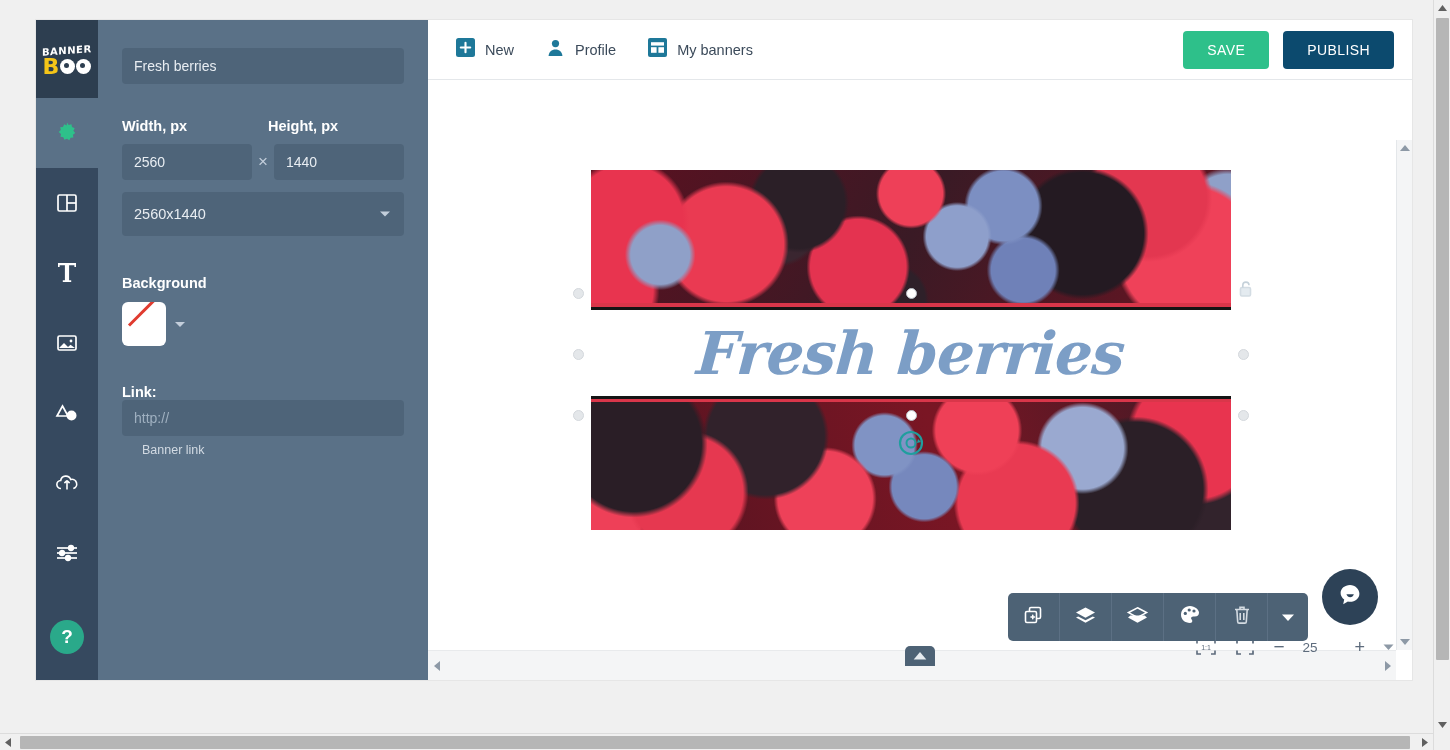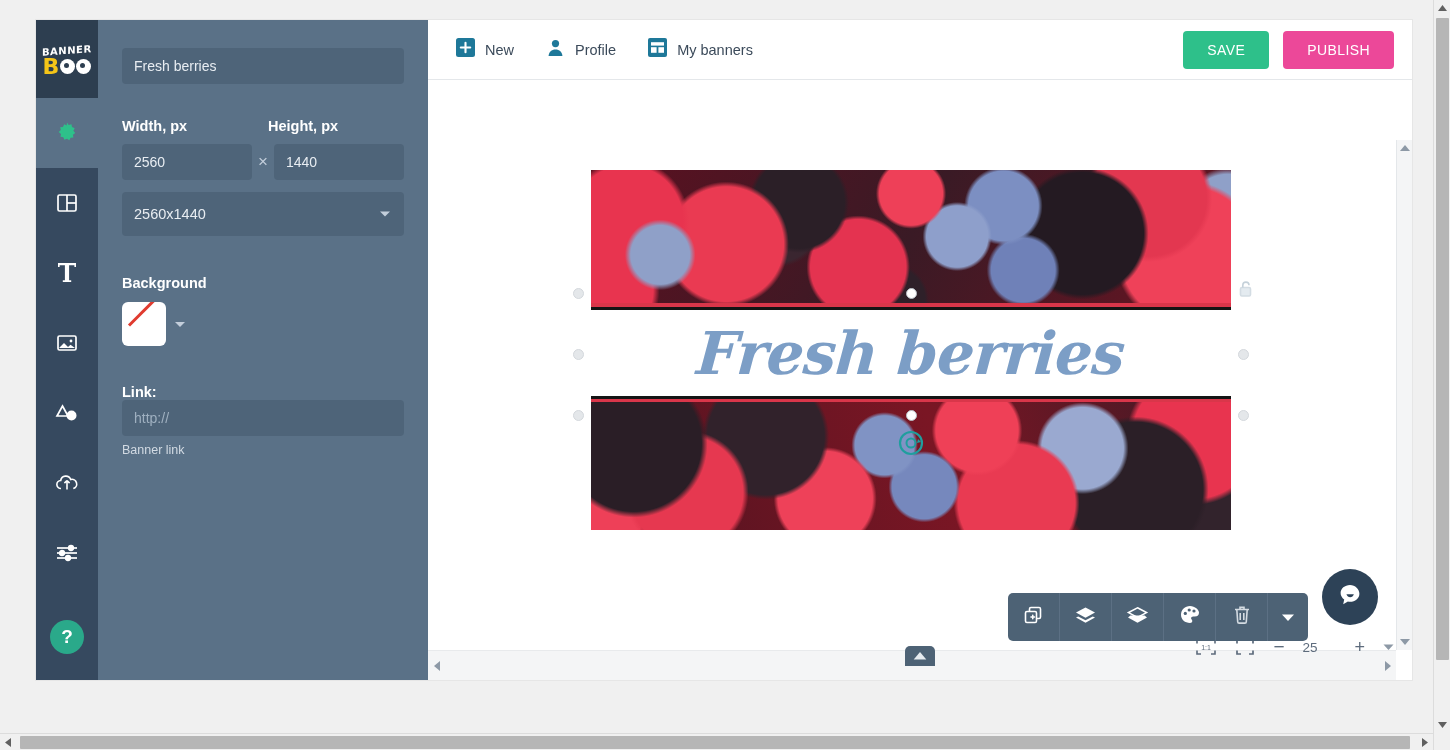--- a/index.html
+++ b/index.html
@@ -107,21 +107,21 @@
     content: ""; position: absolute; left: 7px; top: 50%;
     width: 42px; height: 3px; background: #e03b2f;
     transform: rotate(-45deg); transform-origin: left center;
   }
   .sw-caret {
     width: 0; height: 0; margin-left: 9px;
     border-left: 5px solid transparent; border-right: 5px solid transparent;
     border-top: 5px solid #c3cedb; cursor: pointer;
   }
   .link-label { color: #fff; font-size: 14.5px; font-weight: bold; margin-top: 38px; }
-  .hint { color: #d2dae3; font-size: 12.5px; margin-top: 7px; }
+  .hint { color: #d2dae3; font-size: 12.5px; margin-top: 7px; margin-left: 20px; }
 
   
   .main { flex: 1; display: flex; flex-direction: column; position: relative; background: #fff; min-width: 0; }
   .topbar {
     height: 60px; background: #fff; border-bottom: 1px solid #e4e7ea;
     display: flex; align-items: center; padding: 0 18px 0 28px;
     flex: 0 0 60px;
   }
   .tb-item {
     display: flex; align-items: center; margin-right: 32px; cursor: pointer;
@@ -129,21 +129,21 @@
   .tb-item .tbl {
     margin-left: 10px; font-size: 14.5px; color: #3b4a5a;
   }
   .tb-spacer { flex: 1; }
   .btn {
     height: 38px; padding: 0 24px; border: none; border-radius: 4px;
     color: #fff; font-size: 14px; letter-spacing: .4px; cursor: pointer;
     font-family: "Liberation Sans", sans-serif;
   }
   .btn-save { background: #2ec08a; margin-right: 14px; }
-  .btn-publish { background: #ec4899; }
+  .btn-publish { background: #0c4a6e; }
 
   .stage {
     flex: 1; background: #fff; position: relative; overflow: hidden;
   }
   .banner-wrap {
     position: absolute; left: 163px; top: 90px;
     width: 640px; height: 360px;
   }
   .banner {
     position: absolute; inset: 0; overflow: hidden; background: #fff;

